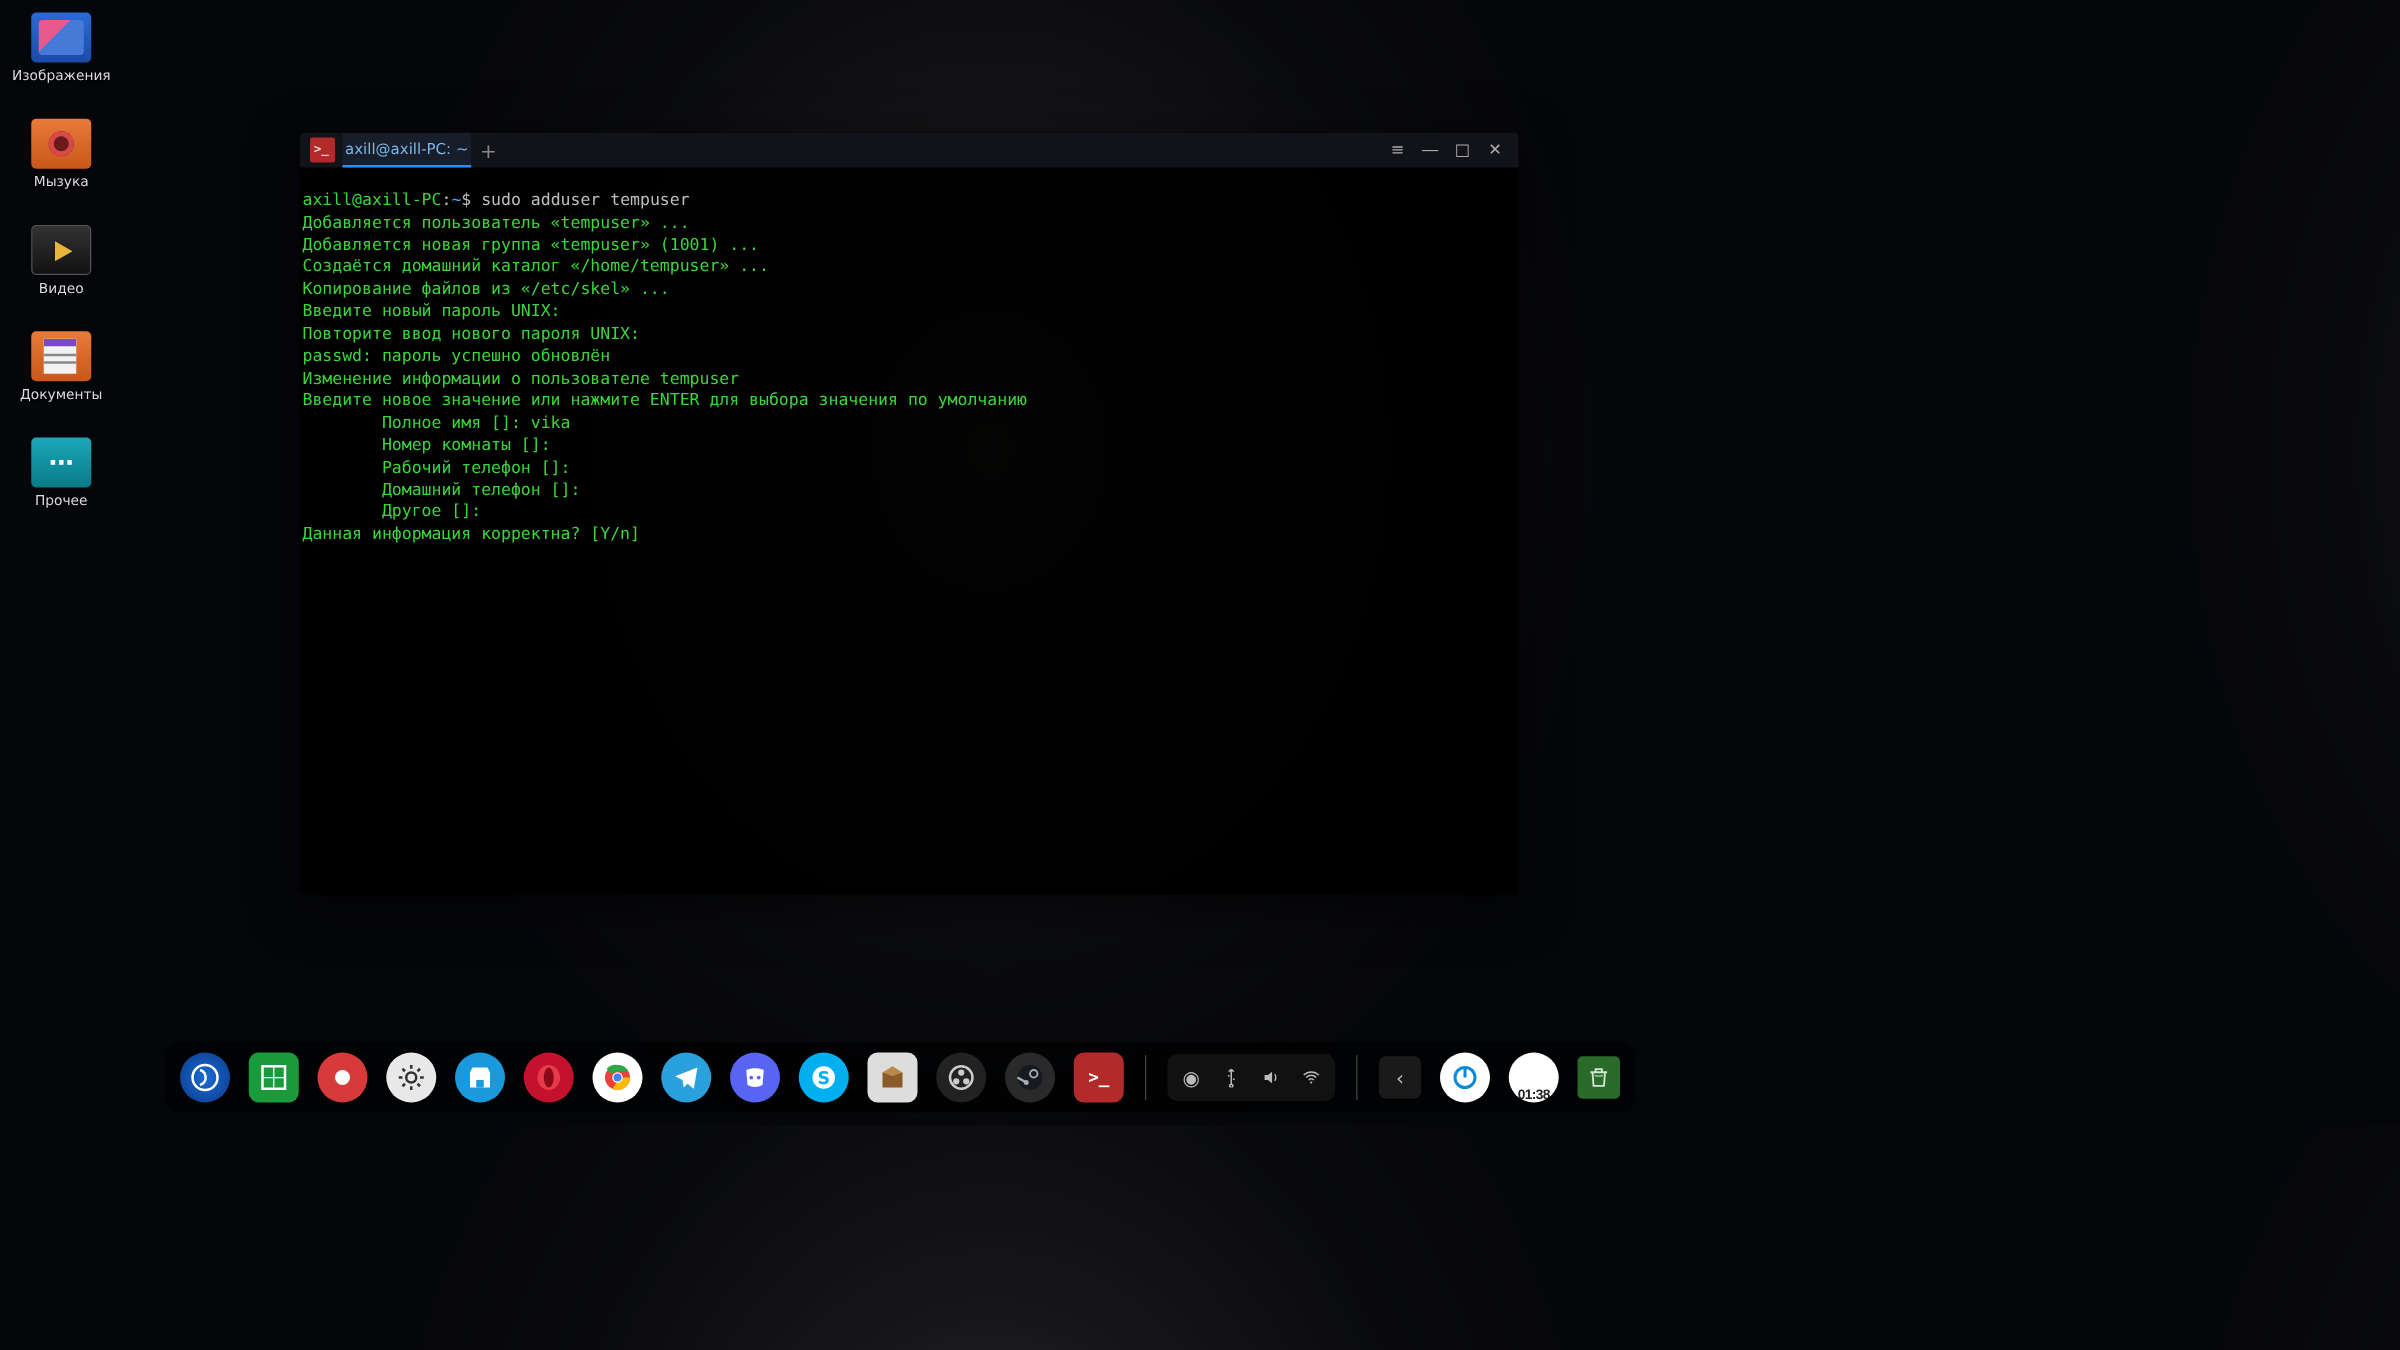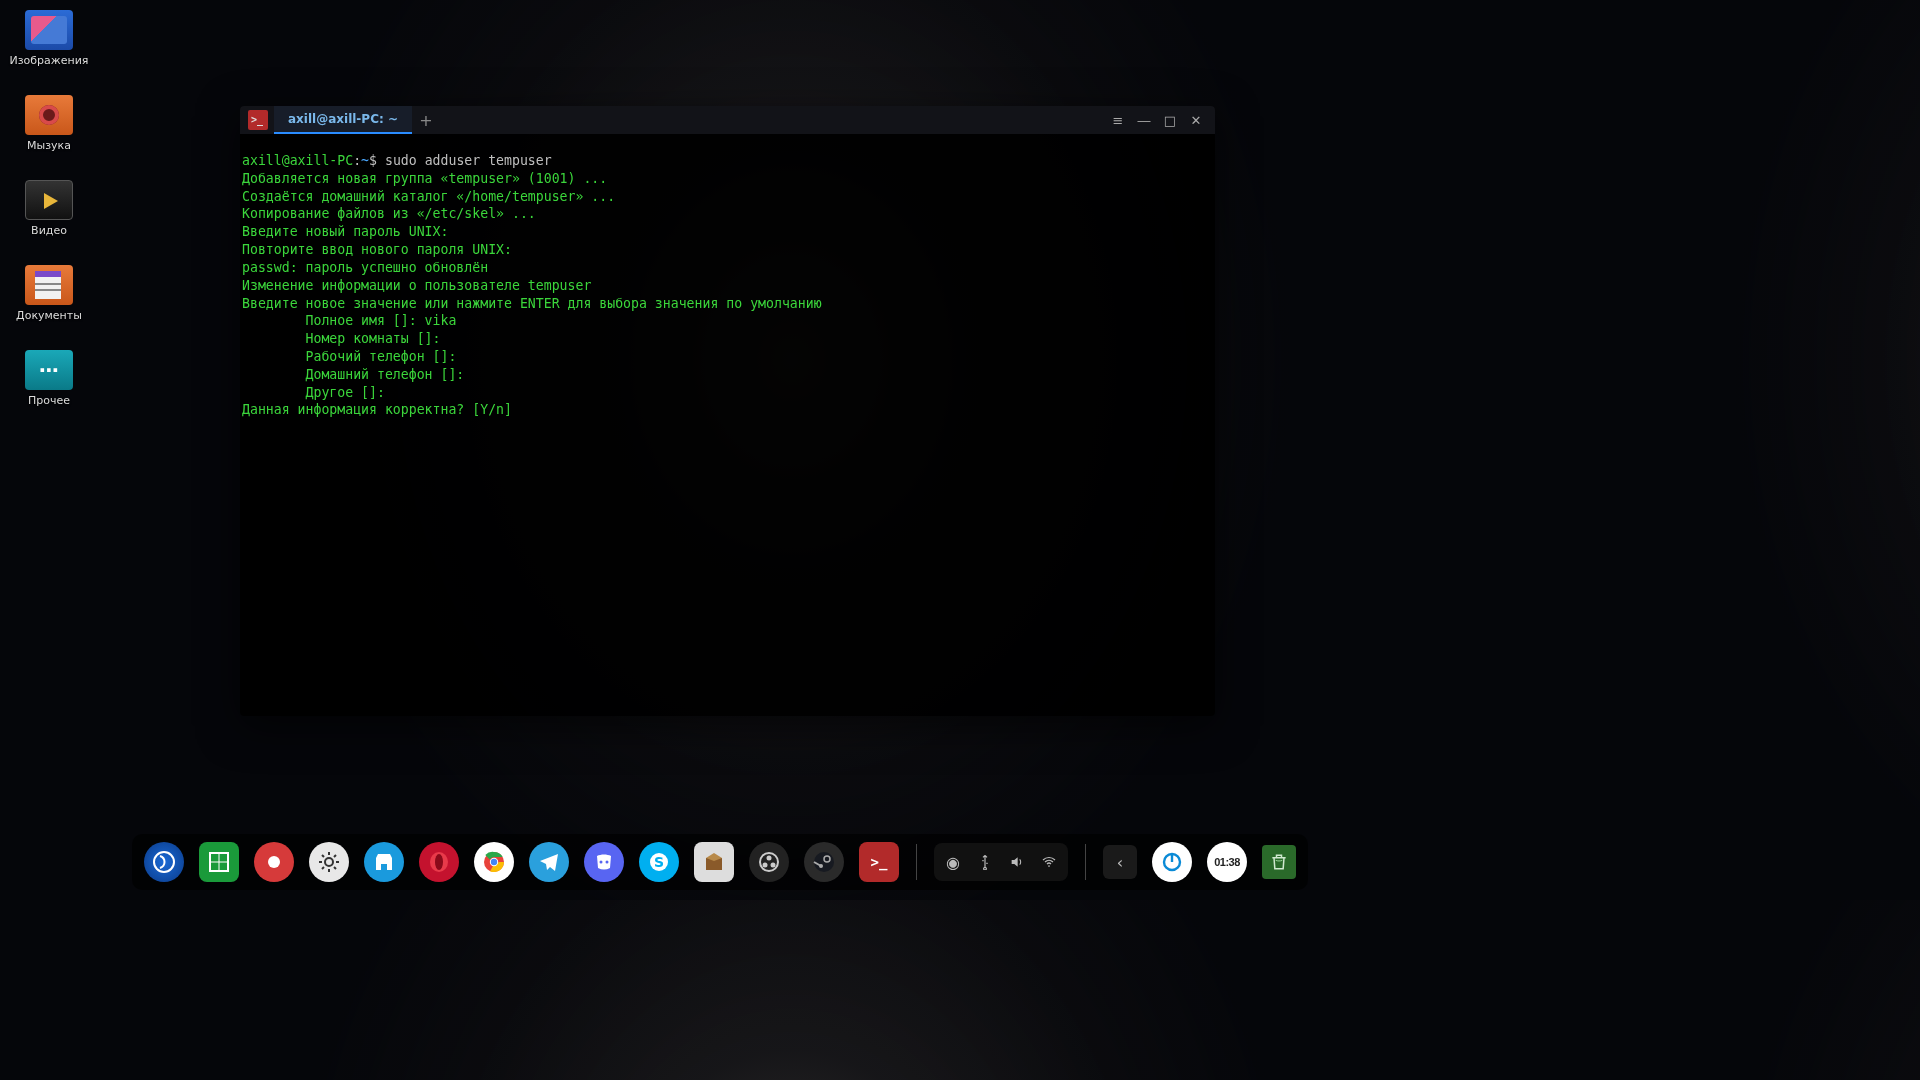--- a/index.html
+++ b/index.html
@@ -32,22 +32,22 @@
   .fld-other { background:linear-gradient(#1aa8b8,#0a7a88);}
   .fld-other::after{content:"⋯";position:absolute;inset:0;display:flex;align-items:center;justify-content:center;color:#fff;font-size:20px;font-weight:bold;}
 
   
   .term { position:absolute; left:240px; top:106px; width:975px; height:610px;
           background:rgba(0,0,0,.92); border-radius:4px; box-shadow:0 10px 40px rgba(0,0,0,.6);
           display:flex; flex-direction:column; overflow:hidden; }
   .titlebar { height:28px; background:#121318; display:flex; align-items:center; padding:0 6px; gap:0; }
   .app-ico { width:20px; height:20px; background:#b22a2a; margin:0 6px 0 2px; position:relative; border-radius:2px;}
   .app-ico::after{content:">_";color:#ddd;font:700 10px/1 monospace;position:absolute;left:3px;top:5px;}
-  .tab { height:28px; padding:0 14px; display:flex; align-items:center; font-size:12px; color:#7ab8ea;
-         border-bottom:2px solid #2a8cff; background:rgba(40,60,90,.25);font-weight:bold;}
+  .tab { height:28px; padding:0 2px; display:flex; align-items:center; font-size:12px; color:#7ab8ea;
+         border-bottom:2px solid #2a8cff; background:rgba(40,60,90,.25);}
   .tab-add { width:28px; height:28px; display:flex; align-items:center; justify-content:center; color:#888; font-size:16px; cursor:pointer;}
   .spacer { flex:1; }
   .wbtn { width:26px; height:26px; display:flex; align-items:center; justify-content:center; color:#aaa; cursor:pointer; font-size:13px;}
   .term-body { flex:1; padding:18px 2px 2px 2px; font:13.2px/1.35 "DejaVu Sans Mono","Liberation Mono",monospace; overflow:hidden;}
   .ln { white-space:pre; color:#3bd63b; }
   .prompt-u { color:#3bd63b; }
   .prompt-c { color:#4aa8ff; } 
   .prompt-d { color:#bfbfbf; }
   .cmd { color:#bfbfbf; }
   .cursor { display:inline-block; width:8px; height:14px; background:#3bd63b; vertical-align:-2px; }
@@ -57,21 +57,21 @@
           background:rgba(0,0,0,.65); border-radius:10px; padding:8px 12px;
           display:flex; align-items:center; gap:15px; }
   .sep { width:1px; height:36px; background:#444; margin:0 2px;}
   .dk { width:40px; height:40px; border-radius:50%; display:flex; align-items:center; justify-content:center;
         font-size:20px; cursor:pointer; position:relative;}
   .dk svg{width:24px;height:24px;}
   .dk.sq{border-radius:8px;}
   .tray { display:flex; align-items:center; gap:2px; background:#111; border-radius:8px; padding:4px;}
   .tbtn { width:30px; height:30px; display:flex; align-items:center; justify-content:center; color:#bbb; cursor:pointer; border-radius:4px;}
   .clock { width:40px; height:40px; border-radius:50%; background:#fff; color:#222;
-           display:flex; align-items:center; justify-content:center; font:700 11px/1 sans-serif; letter-spacing:-.5px;}
+           display:flex; align-items:flex-end; justify-content:center; font:700 11px/1 sans-serif; letter-spacing:-.5px;}
   .trash { width:34px; height:34px; background:#2a6a2a; border-radius:4px; display:flex; align-items:center; justify-content:center;}
 </style>
 </head>
 <body>
 
 <div class="desktop-icons">
   <div class="di">
     <div class="ic fld-pictures"></div>
     <div class="lbl">Изображения</div>
   </div>
@@ -101,20 +101,21 @@
     </div>
     <div class="tab-add">+</div>
     <div class="spacer"></div>
     <div class="wbtn">≡</div>
     <div class="wbtn">―</div>
     <div class="wbtn">□</div>
     <div class="wbtn">✕</div>
   </div>
   <div class="term-body" id="tbody">
       <div class="ln"><span class="prompt-u">axill@axill-PC</span><span class="prompt-d">:</span><span class="prompt-c">~</span><span class="prompt-d">$ </span><span class="cmd">sudo adduser tempuser</span></div>
+      <div class="ln">Добавляется пользователь «tempuser» ...</div>
       <div class="ln">Добавляется новая группа «tempuser» (1001) ...</div>
       <div class="ln">Создаётся домашний каталог «/home/tempuser» ...</div>
       <div class="ln">Копирование файлов из «/etc/skel» ...</div>
       <div class="ln">Введите новый пароль UNIX:</div>
       <div class="ln">Повторите ввод нового пароля UNIX:</div>
       <div class="ln">passwd: пароль успешно обновлён</div>
       <div class="ln">Изменение информации о пользователе tempuser</div>
       <div class="ln">Введите новое значение или нажмите ENTER для выбора значения по умолчанию</div>
       <div class="ln">        Полное имя []: vika</div>
       <div class="ln">        Номер комнаты []:</div>

